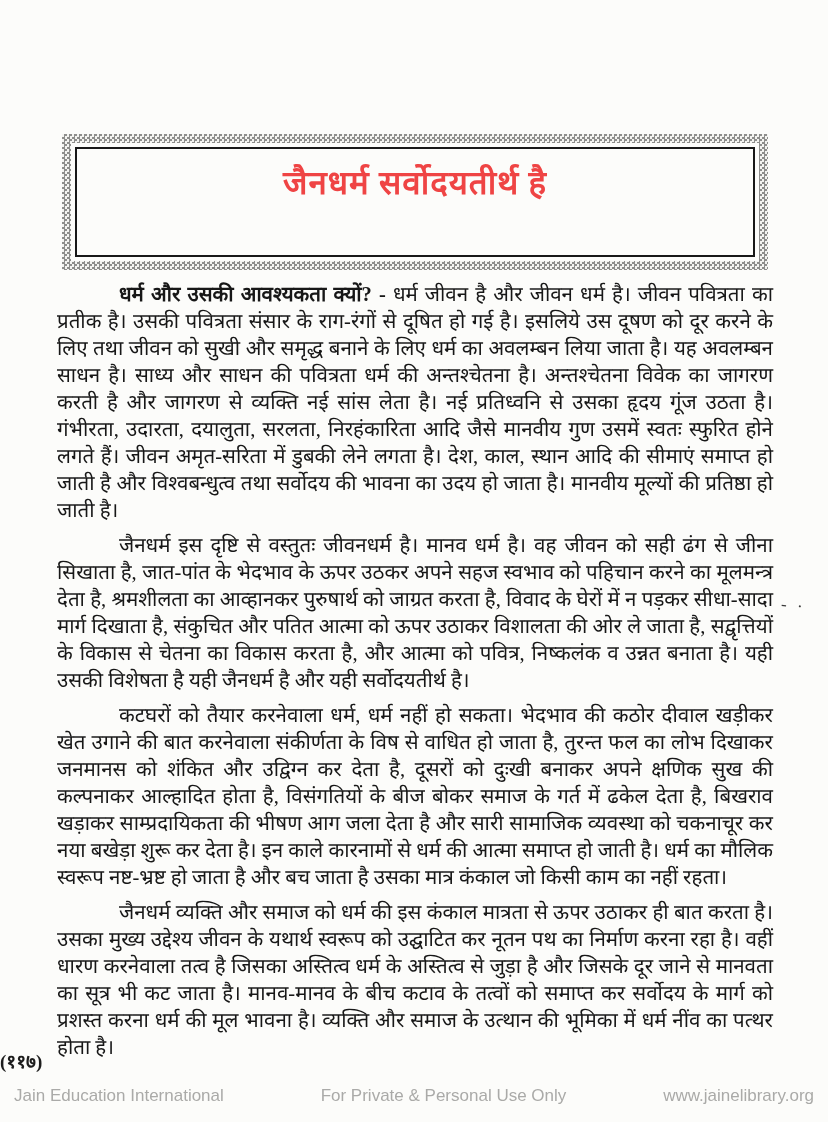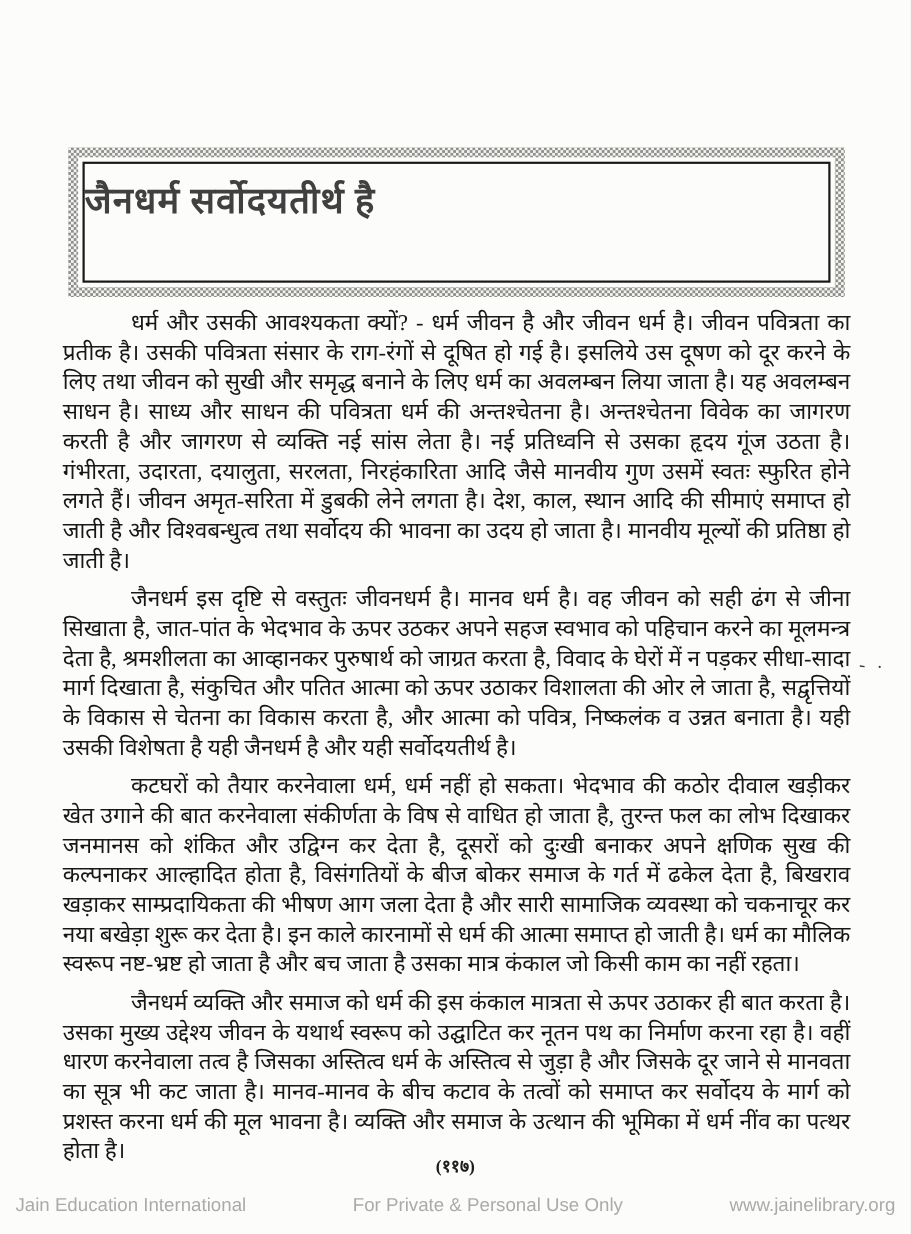--- a/index.html
+++ b/index.html
@@ -40,24 +40,25 @@
   }
   .box-inner {
     position: relative;
     width: 100%;
     height: 100%;
     border: 2px solid #181818;
     background: #fcfcfa;
   }
   .doc-title {
     margin-top: 10px;
+    text-align: center;
     font-size: 33px;
     font-weight: bold;
     letter-spacing: 1px;
-    color: #404040;
+    color: #ef4444;
   }
   .author-line {
     position: absolute;
     right: 112px;
     bottom: 14px;
     font-size: 19px;
     font-weight: bold;
     color: #1c1c1c;
     white-space: nowrap;
   }
@@ -76,41 +77,40 @@
     width: 716px;
     text-align: justify;
     font-size: 20.5px;
     line-height: 27px;
     color: #171717;
   }
   .article p {
     margin: 0 0 8px 0;
     text-indent: 62px;
   }
-  .para-lead { font-weight: normal; }
+  .para-lead { font-weight: bold; }
 
   
   .margin-mark {
     position: absolute;
     left: 781px;
     top: 596px;
     font-size: 17px;
     color: #3a3a3a;
     letter-spacing: 3px;
     transform: rotate(8deg);
   }
 
   
   .page-number {
     position: absolute;
     top: 1048px;
     left: 0;
     width: 100%;
-    text-align: center;
-    font-size: 16px;
+    font-size: 19px;
     font-weight: bold;
     color: #1d1d1d;
   }
   .footer {
     position: absolute;
     left: 14px;
     right: 14px;
     bottom: 16px;
     display: flex;
     justify-content: space-between;

